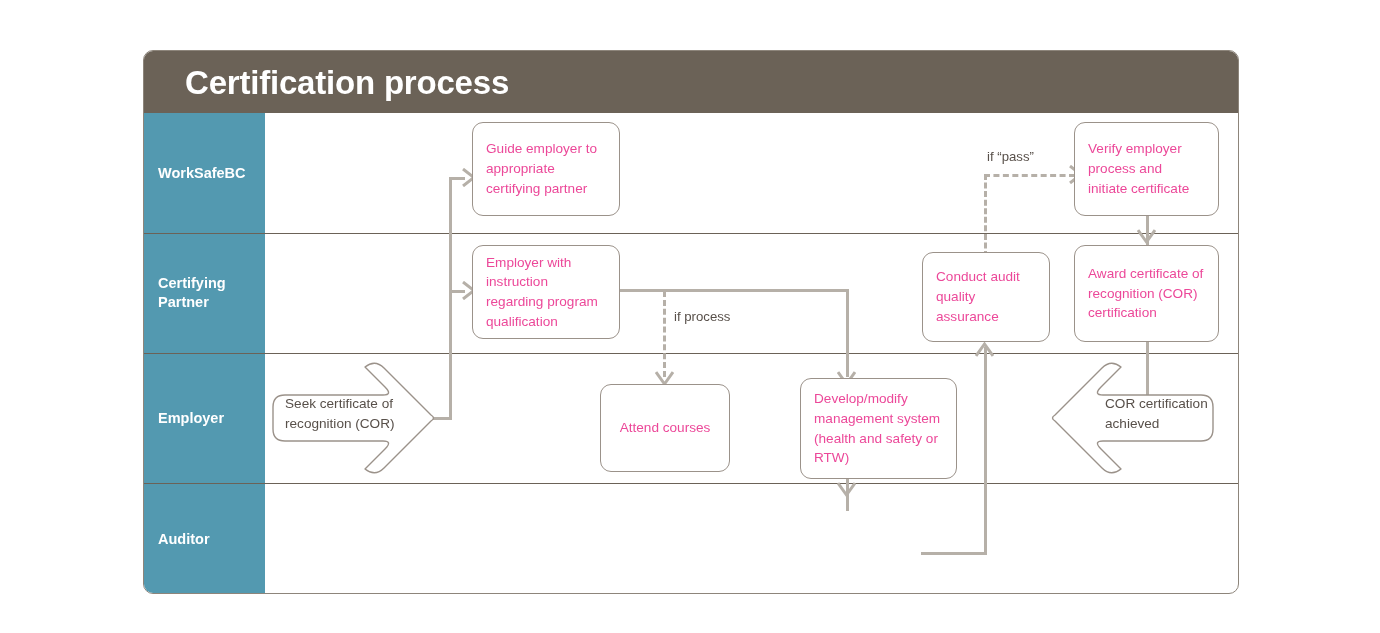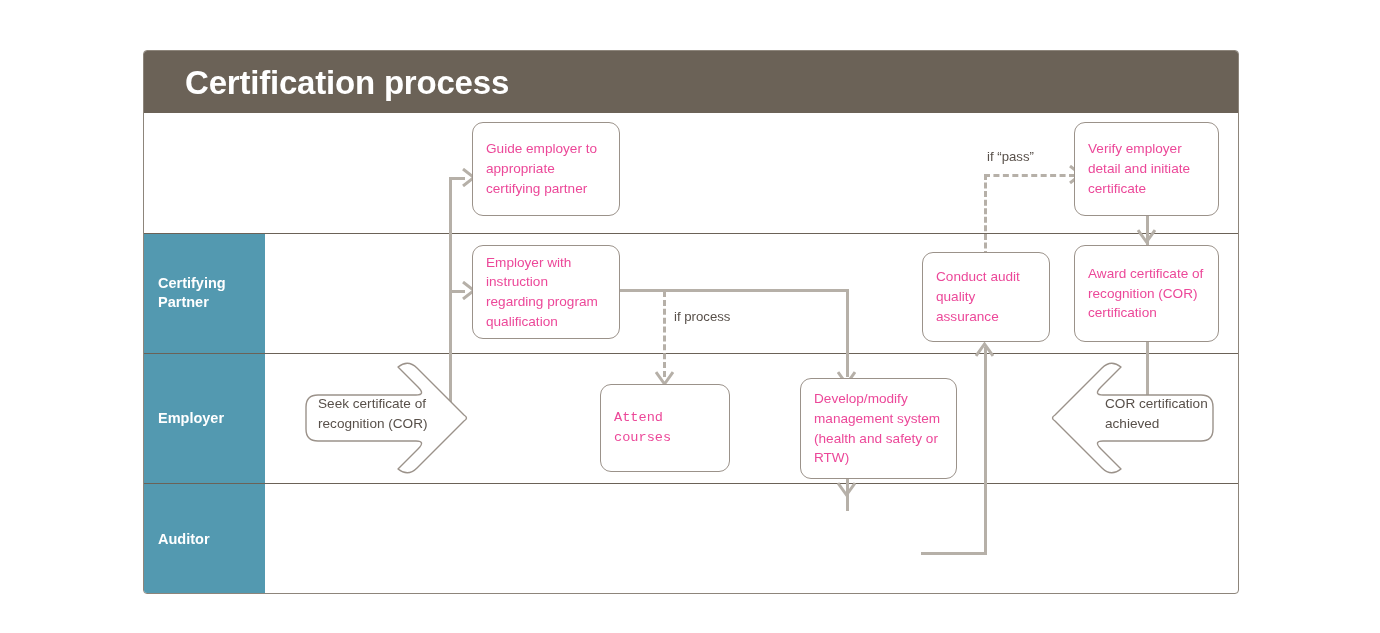--- a/index.html
+++ b/index.html
@@ -13,21 +13,21 @@
     position: relative;
     width: 1380px; height: 633px;
     background: #ffffff;
   }
 
   
   #frame {
     position: absolute;
     left: 143px; top: 50px;
     width: 1096px; height: 544px;
-    border-radius: 4px;
+    border-radius: 10px;
     border: 1px solid #8d857b;
     background: #ffffff;
     overflow: hidden;
     box-sizing: border-box;
   }
   #title-bar {
     position: absolute;
     left: 0; top: 0;
     width: 1096px; height: 62px;
     background: #6b6257;
@@ -88,21 +88,21 @@
     display: flex;
     align-items: center;
     z-index: 6;
   }
   .node > span {
     display: block;
     padding: 0 13px;
     width: 100%;
     box-sizing: border-box;
   }
-  .node.center > span { text-align: left; font-family: Liberation Mono, monospace; }
+  .node.center > span { text-align: center; }
 
   
   .chev {
     position: absolute;
     z-index: 6;
   }
   .chev svg { display: block; overflow: visible; }
   .chev .chev-label {
     position: absolute;
     color: #58504a;
@@ -144,20 +144,25 @@
 </head>
 <body>
 
 <div id="stage">
   <div id="frame">
 
     <div id="title-bar">
       <div id="title-text">Certification process</div>
     </div>
 
+    <div class="lane" style="top:62px; height:120px;">
+      <div class="lane-label">
+        <span>WorkSafeBC</span>
+      </div>
+    </div>
     <div class="lane" style="top:182px; height:120px;">
       <div class="lane-label">
         <span>Certifying Partner</span>
       </div>
     </div>
     <div class="lane" style="top:302px; height:130px;">
       <div class="lane-label">
         <span>Employer</span>
       </div>
     </div>
@@ -240,36 +245,36 @@
       <svg width="19" height="16" viewBox="0 0 19 16">
           <path d="M1 1 L9.5 13 L18 1" fill="none" stroke="#b6b0a8" stroke-width="3"></path>
         </svg>
     </div>
 
     <div class="node" style="left:328px; top:71px; width:148px; height:94px;">
       <span>Guide employer to appropriate certifying partner</span>
     </div>
 
     <div class="node" style="left:930px; top:71px; width:145px; height:94px;">
-      <span>Verify employer detail and initiate certificate</span>
+      <span>Verify employer process and initiate certificate</span>
     </div>
 
     <div class="node" style="left:328px; top:194px; width:148px; height:94px;">
       <span>Employer with instruction regarding program qualification</span>
     </div>
 
     <div class="node" style="left:930px; top:194px; width:145px; height:97px;">
       <span>Award certificate of recognition (COR) certification</span>
     </div>
 
     <div class="node" style="left:778px; top:201px; width:128px; height:90px;">
       <span>Conduct audit quality assurance</span>
     </div>
 
-    <div class="chev" style="left:121px; top:311px;margin-left:33px;">
+    <div class="chev" style="left:121px; top:311px;">
       <svg width="172" height="112" viewBox="0 0 172 112">
         <path d="M8 45
                  Q8 33 20 33
                  L118 33
                  Q128 33 120 25
                  L100 5
                  Q110 -3 119 6
                  L166 53
                  Q171 56 166 59
                  L119 106

